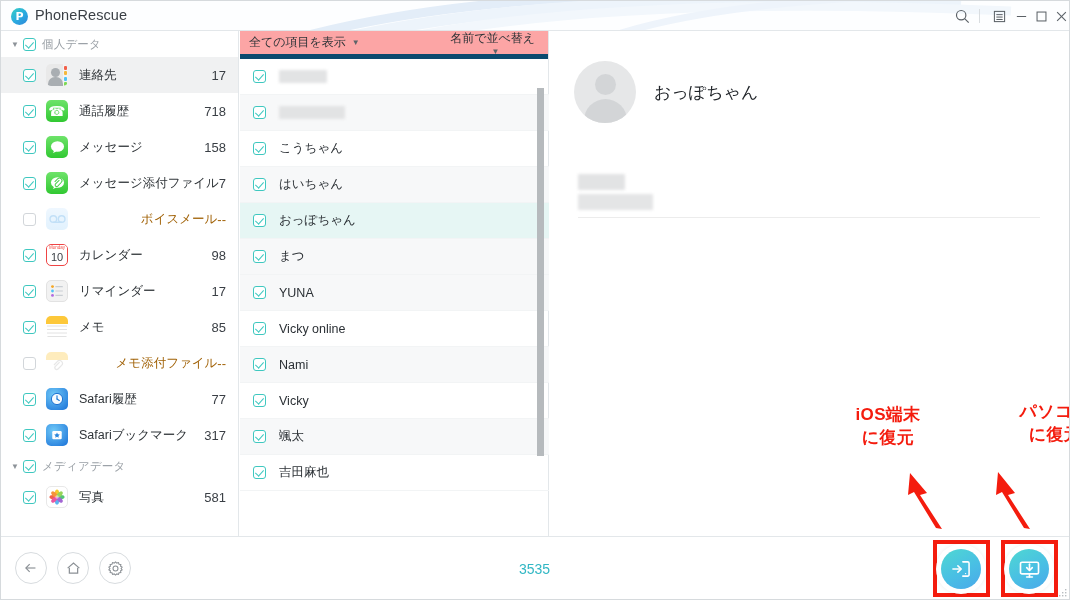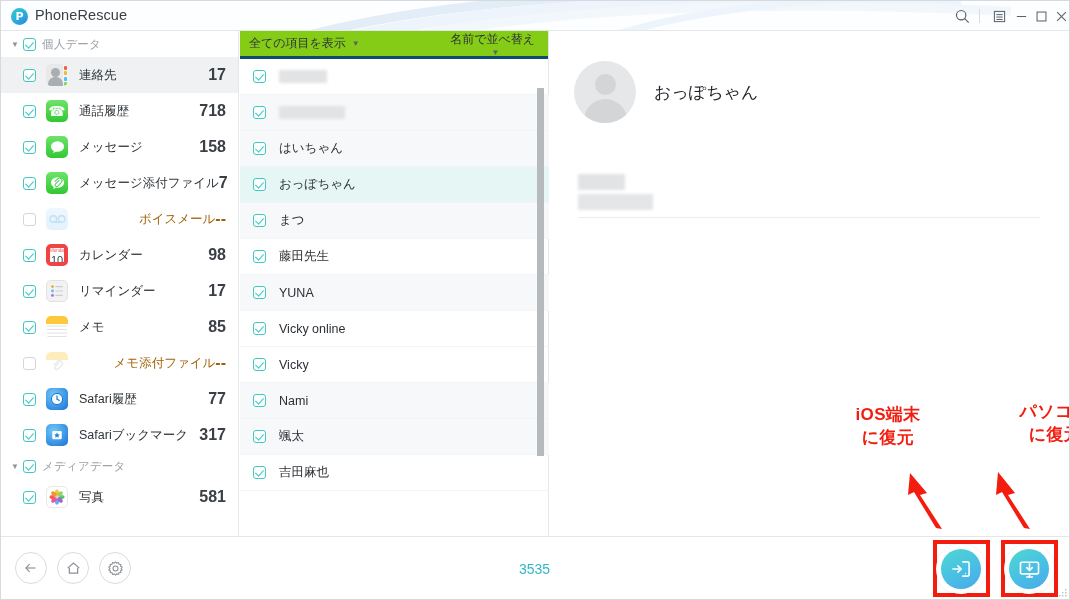--- a/index.html
+++ b/index.html
@@ -55,21 +55,21 @@
   .item {
     position: relative; height: 36px; display: flex; align-items: center;
     padding-left: 22px; padding-right: 12px;
   }
   .item.sel { background: #f0f1f2; }
   .item .ico {
     width: 22px; height: 22px; margin-left: 10px; margin-right: 11px;
     border-radius: 5px; flex: 0 0 auto; position: relative; overflow: hidden;
   }
   .item .lbl { font-size: 12.5px; color: #2f3438; flex: 1 1 auto; white-space: nowrap; }
-  .item .cnt { font-size: 16px; color: #3a3f45; font-weight: bold; }
+  .item .cnt { font-size: 13px; color: #3a3f45; }
   .item.off .lbl, .item.off .cnt { color: #a16207; text-align: right; }
   .item.off .ico { opacity: .33; }
 
   
   .cb {
     width: 13px; height: 13px; border-radius: 3px; border: 1.3px solid #3fc8c0;
     background: #fff; flex: 0 0 auto; position: relative;
   }
   .cb.on::after {
     content: ""; position: absolute; left: 3px; top: 1px;
@@ -82,41 +82,41 @@
   
   .ic-contacts { background: #e9e9e9; }
   .ic-contacts .head { position:absolute; left:5px; top:4px; width:9px; height:9px; border-radius:50%; background:#a9aeb2; }
   .ic-contacts .body { position:absolute; left:2px; top:13px; width:15px; height:9px; border-radius:7px 7px 0 0; background:#a9aeb2; }
   .ic-contacts .tabs { position:absolute; right:0; top:0; width:5px; height:22px; background:#f4f4f4; }
   .ic-contacts .tabs i { display:block; height:4px; margin:1.5px 1px; border-radius:1px; }
   .ic-phone { background: linear-gradient(#6ee36a, #31c832); }
   .ic-msg { background: linear-gradient(#6ee36a, #31c832); }
   .ic-msgatt { background: linear-gradient(#6ee36a, #31c832); }
   .ic-voicemail { background: linear-gradient(#cfe8ff, #a8d8fb); }
-  .ic-cal { background: #fff; border: 4px solid #ef4444; }
+  .ic-cal { background: #fff; border: 1px solid #ef4444; }
   .ic-rem { background: #f2f2f2; border: 1px solid #e2e2e2; }
   .ic-memo { background: #fff; overflow:hidden; }
   .ic-memoatt { background: #fff; overflow:hidden; }
   .ic-safarih { background: radial-gradient(circle at 35% 30%, #6fc8f7, #1a72d8); border-radius:50%; }
   .ic-safarib { background: radial-gradient(circle at 35% 30%, #6fc8f7, #1a72d8); border-radius:50%; }
   .ic-photos { background: #fff; border:1px solid #e8e8e8; }
 
   .glyph {
     position:absolute; inset:0; display:flex; align-items:center; justify-content:center;
     color:#fff; font-size:13px; line-height:1; font-family:"DejaVu Sans", sans-serif;
   }
 
   
   #listpanel {
     position: absolute; left: 239px; top: 30px; width: 309px; height: 505px;
     background: #fff; border-right: 1px solid #e3e7ea;
   }
   #listhead {
-    position: relative; height: 28px; border-bottom: 3px solid #0c4a6e;
-    display: flex; align-items: center; background: #84cc16;
+    position: relative; height: 28px; border-bottom: 5px solid #0c4a6e;
+    display: flex; align-items: center; background: #fca5a5;
   }
   .ddl { font-size: 12px; color: #2f3438; display: flex; align-items: center; }
   .ddl .ar { margin-left: 6px; font-size: 8px; color: #5e6469; }
   #ddl-filter { position: absolute; left: 9px; }
   #ddl-sort { position: absolute; right: 13px; flex-direction: column; }
 
   #listscroll { position: absolute; left: 0; top: 28px; width: 309px; height: 477px; overflow: hidden; }
   .row {
     height: 36px; display: flex; align-items: center; padding-left: 13px;
     border-bottom: 1px solid #f2f4f5;
@@ -421,51 +421,51 @@
     </div>
     <div id="listscroll">
         <div class="row">
           <span class="cb on"></span>
           <span class="redact" style="display:inline-block;width:48px"></span>
         </div>
         <div class="row alt">
           <span class="cb on"></span>
           <span class="redact" style="display:inline-block;width:66px"></span>
         </div>
+        <div class="row">
+          <span class="cb on"></span>
+          <span class="nm">こうちゃん</span>
+        </div>
         <div class="row alt">
           <span class="cb on"></span>
           <span class="nm">はいちゃん</span>
         </div>
         <div class="row hl">
           <span class="cb on"></span>
           <span class="nm">おっぽちゃん</span>
         </div>
         <div class="row alt">
           <span class="cb on"></span>
           <span class="nm">まつ</span>
         </div>
+        <div class="row alt">
+          <span class="cb on"></span>
+          <span class="nm">YUNA</span>
+        </div>
         <div class="row">
           <span class="cb on"></span>
-          <span class="nm">藤田先生</span>
+          <span class="nm">Vicky online</span>
         </div>
         <div class="row alt">
           <span class="cb on"></span>
-          <span class="nm">YUNA</span>
+          <span class="nm">Nami</span>
         </div>
         <div class="row">
           <span class="cb on"></span>
-          <span class="nm">Vicky online</span>
-        </div>
-        <div class="row">
-          <span class="cb on"></span>
           <span class="nm">Vicky</span>
-        </div>
-        <div class="row alt">
-          <span class="cb on"></span>
-          <span class="nm">Nami</span>
         </div>
         <div class="row alt">
           <span class="cb on"></span>
           <span class="nm">颯太</span>
         </div>
         <div class="row">
           <span class="cb on"></span>
           <span class="nm">吉田麻也</span>
         </div>
       </div>

